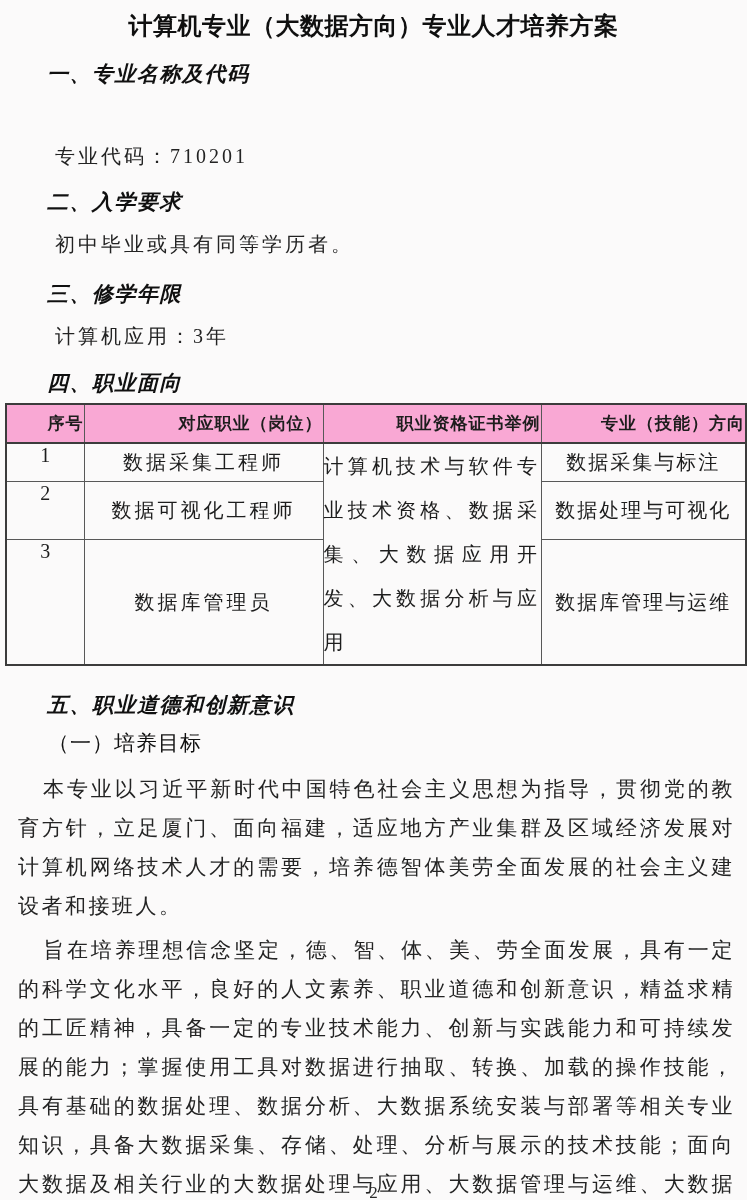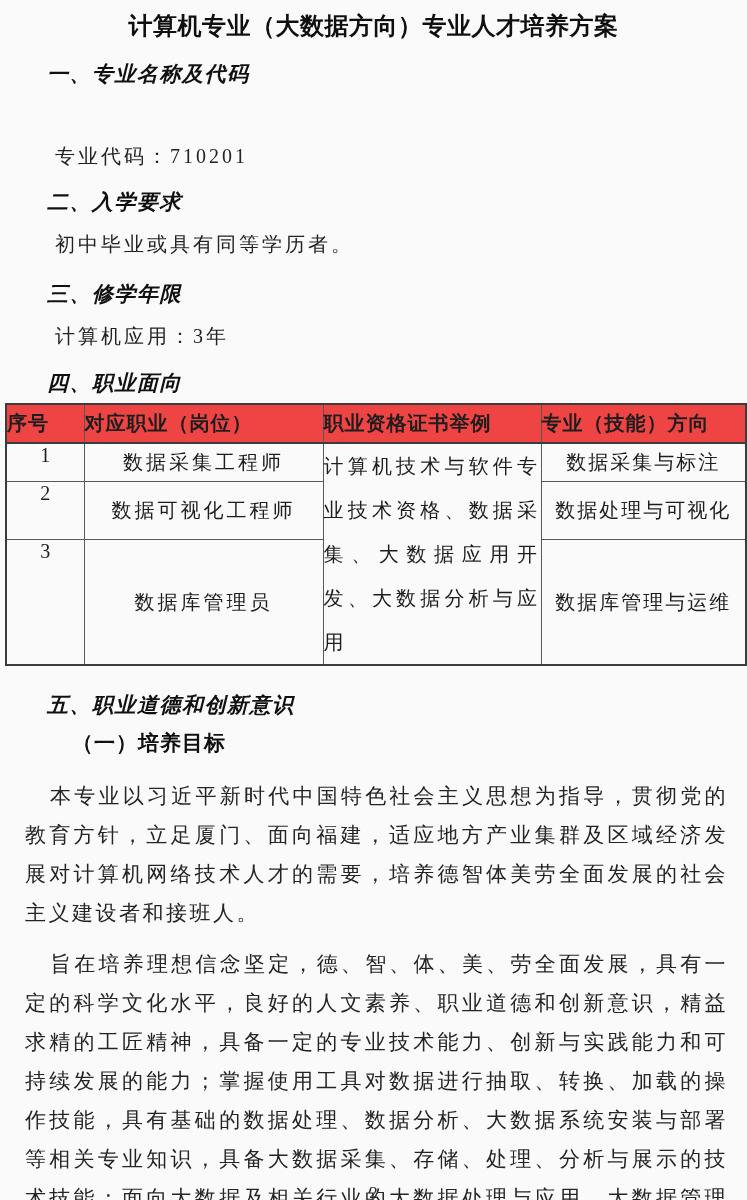--- a/index.html
+++ b/index.html
@@ -15,61 +15,61 @@
     font-weight:700; font-size:24px; letter-spacing:0.5px; color:#0f0f0f;
   }
   .sec-h {
     position:absolute; left:47px;
     font-family:"Liberation Sans","DejaVu Sans",sans-serif;
     font-weight:700; font-size:21px; letter-spacing:1.5px; color:#101010;
     white-space:nowrap;
     font-style:italic;
   }
   .sub-h {
-    position:absolute; left:72px;
+    position:absolute; left:48px;
     font-family:"Liberation Sans","DejaVu Sans",sans-serif;
-    font-weight:700; font-size:21px; letter-spacing:1px; color:#101010;
+    font-weight:400; font-size:21px; letter-spacing:1px; color:#101010;
     white-space:nowrap;
   }
   .body-line {
     position:absolute; left:55px;
     font-size:20px; letter-spacing:3px; color:#232323; white-space:nowrap;
   }
   .h-s1 { top:60px; }  .l-s1a { top:103px; } .l-s1b { top:143px; }
   .h-s2 { top:188px; } .l-s2  { top:231px; }
   .h-s3 { top:280px; } .l-s3  { top:323px; }
   .h-s4 { top:369px; }
   .h-s5 { top:691px; } .sub-s5 { top:729px; }
 
   table.career {
     position:absolute; left:5px; top:403px; width:740px;
     border-collapse:collapse; table-layout:fixed;
     color:#1d1d1d; border:2px solid #3c3c3c;
   }
   table.career th, table.career td { border:1px solid #585858; padding:0; }
   table.career th {
-    background:#ef4444; font-size:20px; font-weight:700;
-    letter-spacing:1px; border-bottom:2px solid #3c3c3c; text-align:left;
+    background:#f9a8d4; font-size:17px; font-weight:700;
+    letter-spacing:1px; border-bottom:2px solid #3c3c3c; text-align:right;
   }
   tr.hrow { height:39px; } tr.r1 { height:38px; } tr.r2 { height:57px; } tr.r3 { height:123px; }
   td.no   { text-align:center; vertical-align:top; font-size:20px; }
   td.no-1 { padding-top:5px; } td.no-2 { padding-top:3px; } td.no-3 { padding-top:18px; }
   td.job  { text-align:center; vertical-align:middle; font-size:20px; letter-spacing:3px; }
   td.job-2 { padding-top:10px; } td.job-3 { padding-top:18px; }
   td.cert {
     vertical-align:middle; text-align:justify; font-size:20px;
     letter-spacing:3.5px; line-height:44px; padding:0 8px;
   }
   td.dir { font-size:20px; letter-spacing:2px; }
   td.dir-1 { text-align:center; vertical-align:middle; }
   td.dir-wrap { text-align:center; vertical-align:middle; padding:0 18px 0 12px; line-height:31px; }
 
   .para-wrap { position:absolute; left:13px; top:765px; width:727px; }
   .para-wrap p {
-    margin:12px; font-size:21px; line-height:39px; letter-spacing:2.5px;
+    margin:5px; font-size:21px; line-height:39px; letter-spacing:2.5px;
     text-align:justify; text-indent:25px; color:#242424;
   }
   .page-num {
     position:absolute; top:1183px; left:0; width:100%;
     text-align:center; font-size:17px; color:#2a2a2a;
   }
 </style>
 </head>
 <body>
 

